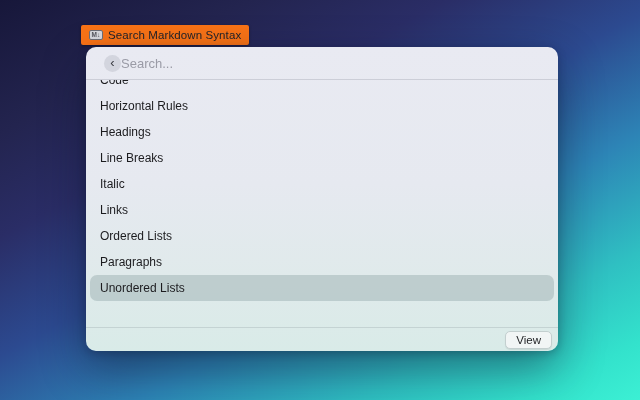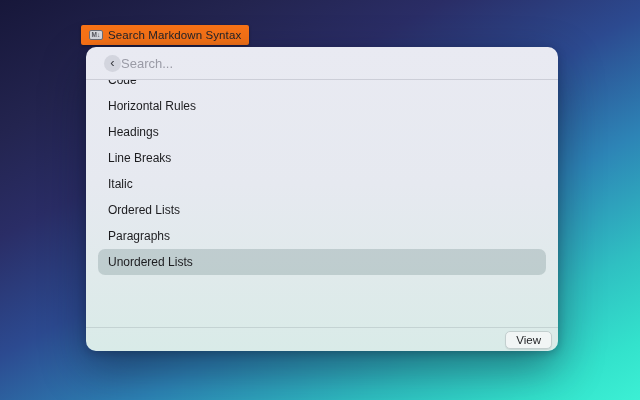--- a/index.html
+++ b/index.html
@@ -47,21 +47,21 @@
     flex: 0 0 auto;
   }
   .back-btn span { position: relative; top: -1px; }
   .search-input {
     flex: 1; margin-left: 0; border: none; outline: none;
     background: transparent; font-family: "Liberation Sans", sans-serif;
     font-size: 13px; color: #1d1d1f;
   }
   .search-input::placeholder { color: #9a9ba6; }
   .list {
-    height: 247px; overflow: hidden; padding: 0 12px; position: relative;
+    height: 247px; overflow: hidden; padding: 0 4px; position: relative;
   }
   .row {
     height: 26px; display: flex; align-items: center;
     padding: 0 10px; border-radius: 7px;
     font-size: 12px; color: #1c1c1f; cursor: default;
   }
   .row:first-child { margin-top: -13px; }
   .row.selected { background: rgba(103,130,134,.28); }
   .footer {
     height: 24px; border-top: 1px solid rgba(60,70,75,.14);
@@ -103,20 +103,23 @@
       <div class="row">
         <span>Headings</span>
       </div>
       <div class="row">
         <span>Line Breaks</span>
       </div>
       <div class="row">
         <span>Italic</span>
       </div>
       <div class="row">
+        <span>Links</span>
+      </div>
+      <div class="row">
         <span>Ordered Lists</span>
       </div>
       <div class="row">
         <span>Paragraphs</span>
       </div>
       <div class="row selected">
         <span>Unordered Lists</span>
       </div>
     </div>
 

